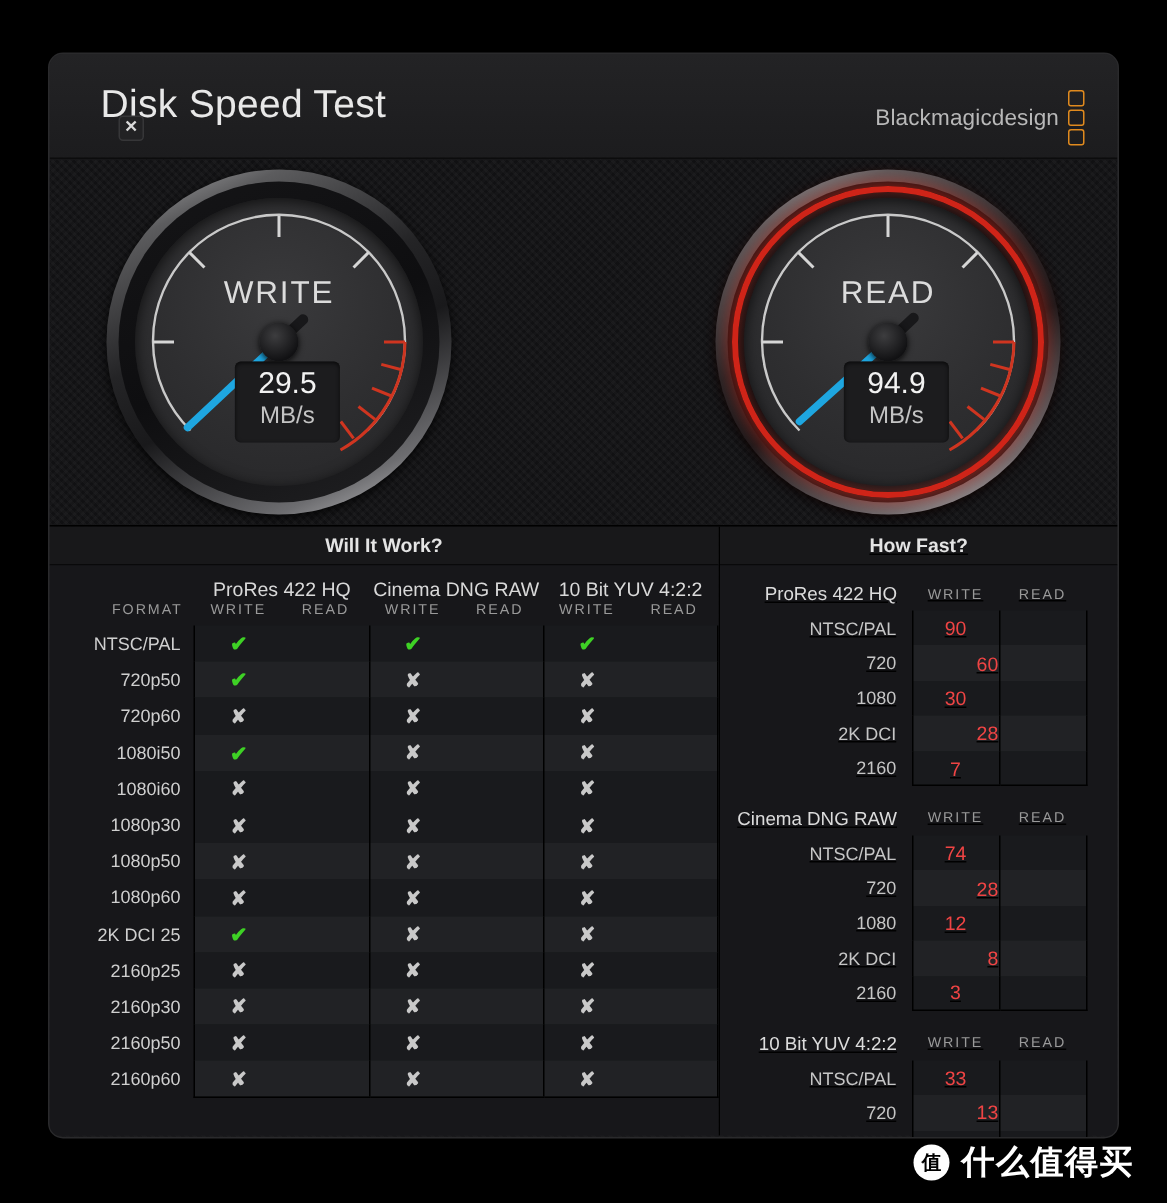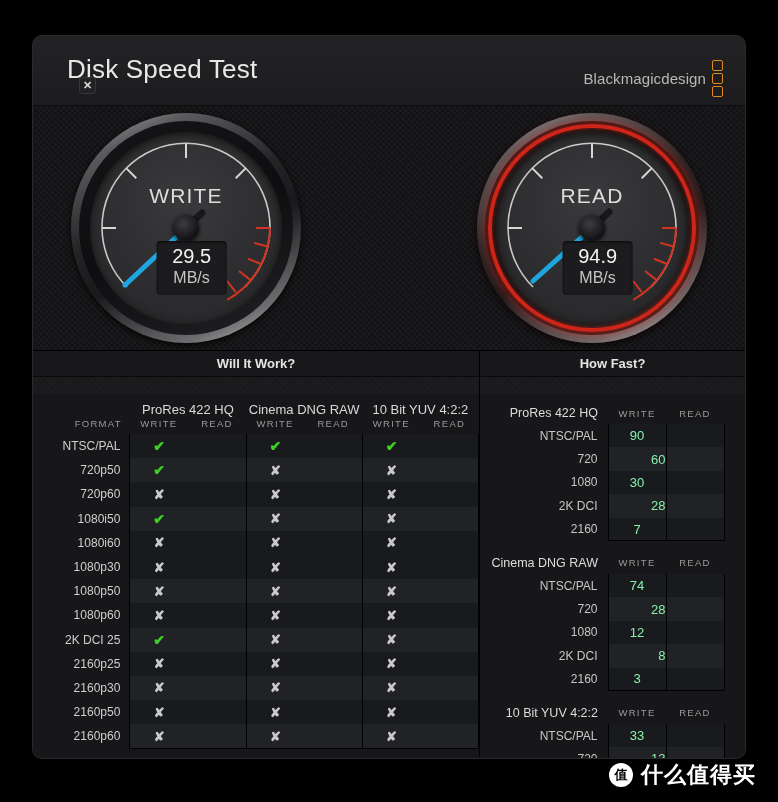--- a/index.html
+++ b/index.html
@@ -199,34 +199,33 @@
       radial-gradient(circle at 50% 34%, #2b2b2d, #161618 78%);
     display: flex; flex-direction: column;
     align-items: center; justify-content: center;
   }
   .start-sub { font-size: 10px; color: #d8d8d8; letter-spacing: 1.2px; font-weight: 600; }
   .start-main { font-size: 24px; color: #fff; letter-spacing: .6px; font-weight: 700; margin-top: -1px; }
 
   
   .panels { display: flex; height: 406px; }
   .panel-left  { width: 447px; border-right: 1px solid #000; }
-  .panel-right { flex: 1; }
+  .panel-right { flex: 1; text-decoration: underline; }
 
   .panel-head {
     height: 26px;
     background: #18181a;
     border-bottom: 1px solid #09090a;
     display: flex; align-items: center; justify-content: center;
     font-size: 13px; font-weight: bold; color: #e4e4e4;
   }
   .panel-body {
     height: 380px;
     background: #17171a;
     padding: 8px 0 16px 0;
-    margin-top: 17px;
   }
 
   
   table { border-collapse: collapse; width: 100%; }
   .wiw { table-layout: fixed; }
   .wiw td, .wiw th { padding: 0; }
 
   .grp-row th {
     font-size: 13px; font-weight: 400; color: #d9d9d9;
     padding-bottom: 1px; text-align: center;
@@ -269,21 +268,21 @@
     letter-spacing: 1.3px; text-align: center;
     height: 22px;
   }
   .hf td.res {
     font-size: 12px; color: #c6c6c6;
     text-align: right; padding-right: 10px;
     height: 23.4px; white-space: nowrap;
   }
   .hf td.num {
     text-align: center; height: 23.4px;
-    font-size: 13px; color: #86efac;
+    font-size: 13px; color: #ef4444;
     border-left: 1px solid #000;
   }
   .hf td.blank {
     height: 23.4px;
     border-left: 1px solid #000; border-right: 1px solid #000;
   }
   .hf tr.g-odd td.num, .hf tr.g-odd td.blank  { background: #191a1d; }
   .hf tr.g-even td.num, .hf tr.g-even td.blank { background: #212225; text-align: right; }
   .hf tr.glast td.num, .hf tr.glast td.blank { border-bottom: 1px solid #000; }
   .hf tr.spacer td { height: 11px; }

